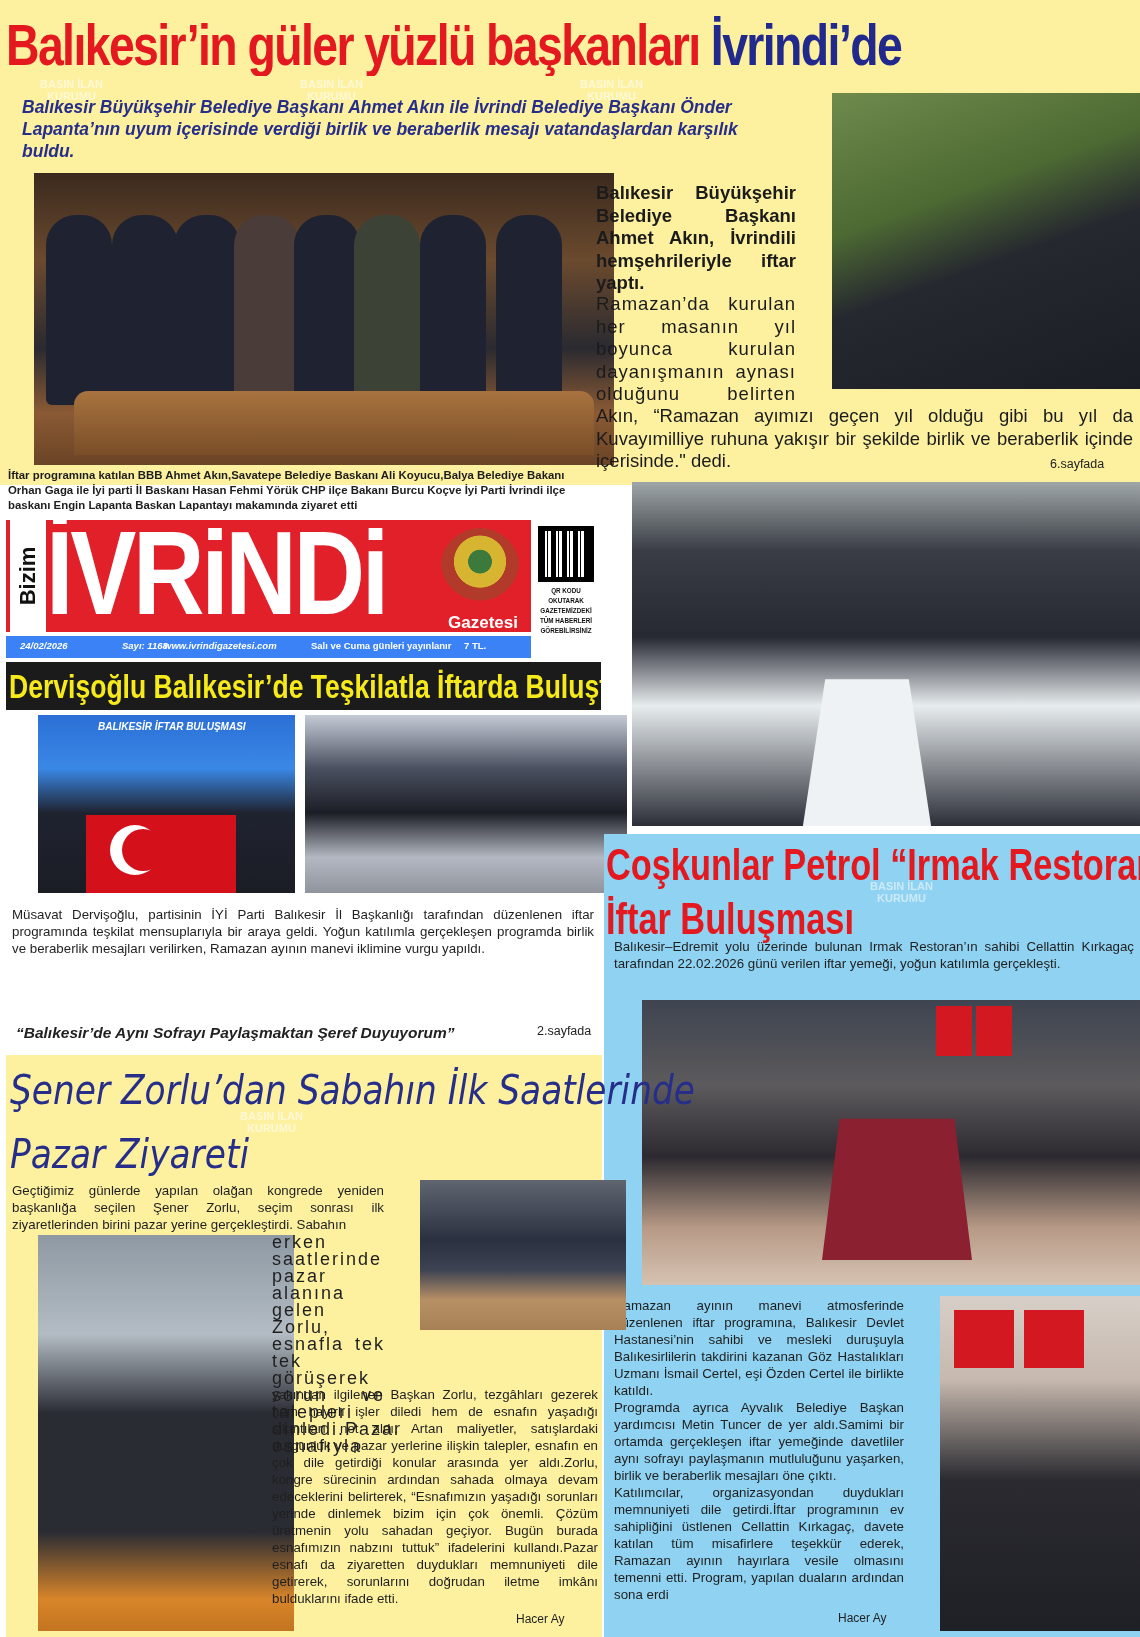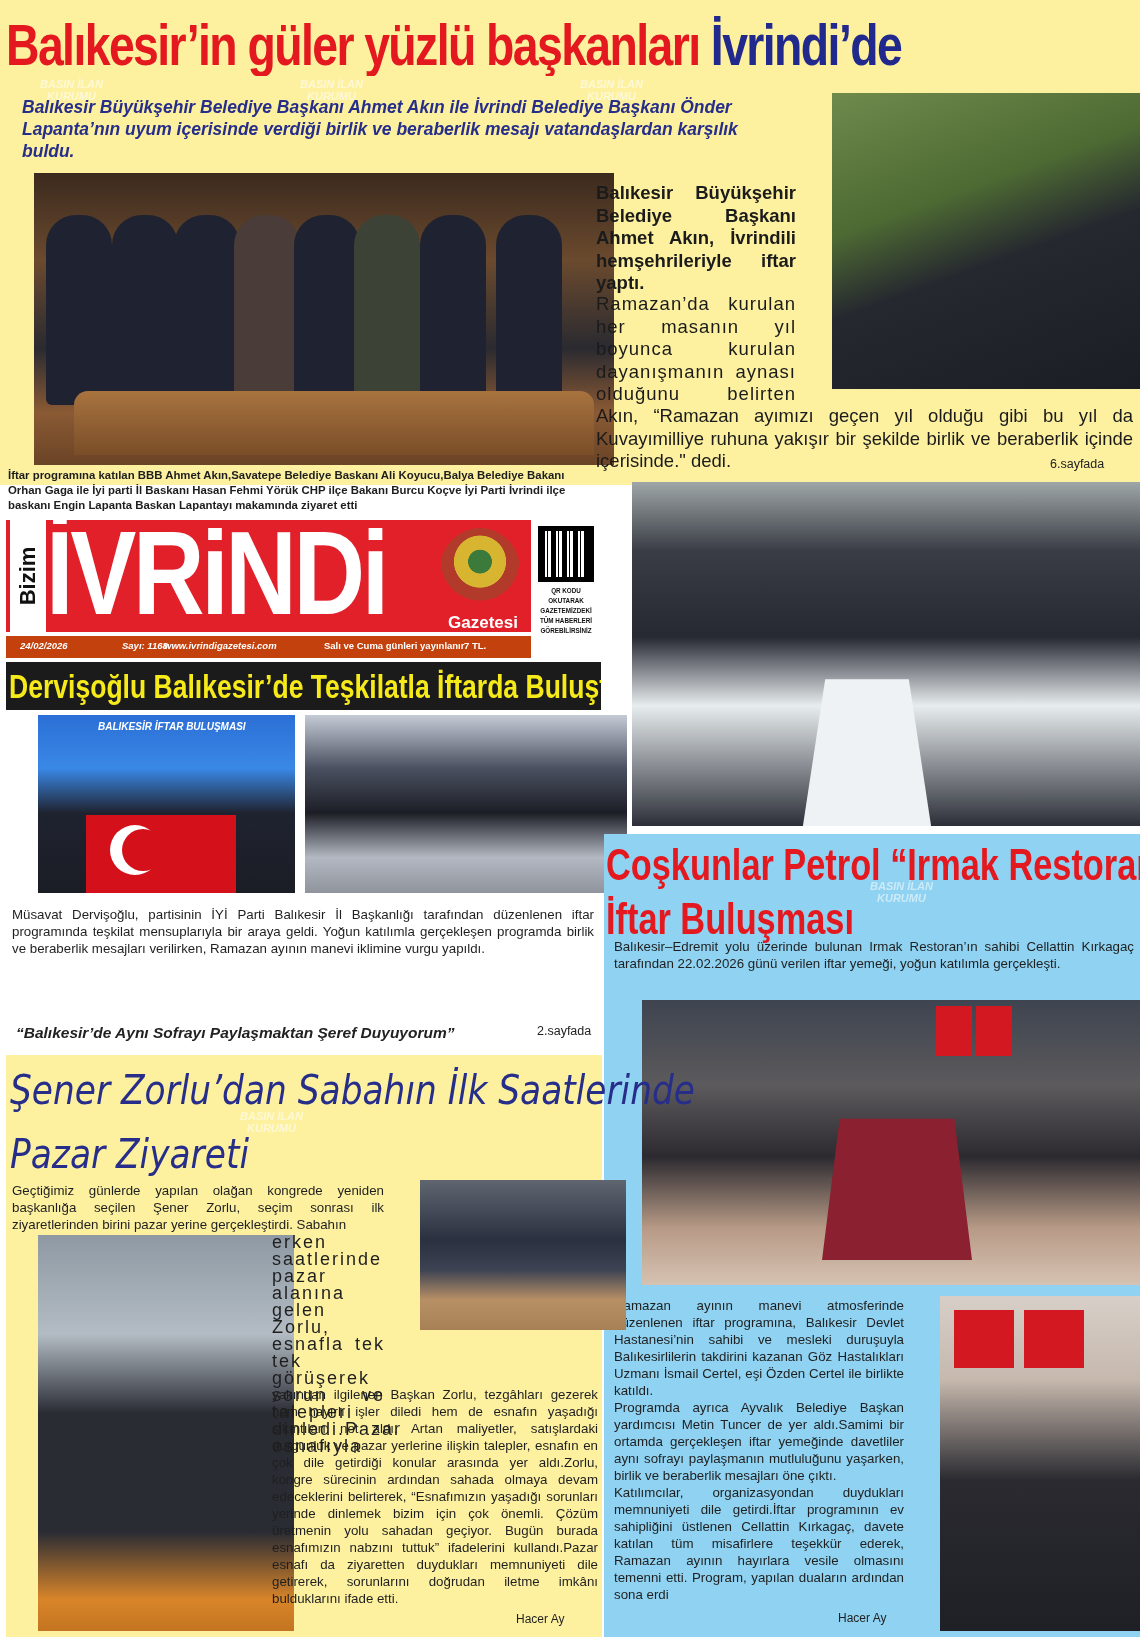--- a/index.html
+++ b/index.html
@@ -45,21 +45,21 @@
     .emblem { left: 440px; top: 528px; width: 80px; height: 84px; border-radius: 50%;
       background: radial-gradient(circle at 50% 40%, #3b7a3a 0 18%, #d8b531 19% 40%, #b23a2a 41% 60%, transparent 61%); }
     .gazetesi { left: 448px; top: 613px; font-weight: 700; font-size: 17px; color: #fff; }
     .qr-box { left: 533px; top: 520px; width: 66px; height: 126px; background: #fff; }
     .qr { position: absolute; left: 5px; top: 6px; width: 56px; height: 56px;
       background:
         linear-gradient(90deg, #000 20%, transparent 20% 40%, #000 40% 50%, transparent 50% 70%, #000 70%),
         #fff;
       background-size: 11px 11px; border: 5px solid #000; }
     .qr-text { position: absolute; left: 0; top: 66px; width: 66px; text-align: center; font-weight: 700; font-size: 6.3px; line-height: 10px; color: #111; }
-    .infobar { left: 6px; top: 636px; width: 525px; height: 22px; background: #c2410c; color: #fff; font-weight: 700; }
+    .infobar { left: 6px; top: 636px; width: 525px; height: 22px; background: #3b82f6; color: #fff; font-weight: 700; }
     .infobar span { position: absolute; top: 4px; font-size: 9.5px; white-space: nowrap; }
     .infobar .date, .infobar .issue, .infobar .url { font-style: italic; }
 
     .dervis-title { left: 6px; top: 662px; width: 595px; height: 48px; background: #1b1b1b; color: #f6ea1b; font-weight: 700;
       font-size: 34px; line-height: 48px; white-space: nowrap; overflow: hidden; }
     .dervis-title span { display: inline-block; transform: scaleX(0.78); transform-origin: left center; padding-left: 4px; }
 
     .ph-flag { left: 10px; top: 715px; width: 257px; height: 178px;
       background: linear-gradient(180deg, #2b6fd6 0%, #3a88e6 30%, #1f2330 55%, #1b1d25 100%); }
     .ph-flag .flag { position: absolute; left: 48px; top: 100px; width: 150px; height: 78px; background: #d4111a; }
@@ -105,21 +105,21 @@
       line-height: 64px; color: #262e8a; transform: scaleX(0.86); transform-origin: left top; white-space: nowrap; }
     .zorlu-intro { left: 12px; top: 1182px; width: 372px; font-size: 13.3px; line-height: 17px; text-align: justify; color: #1f1f1f; }
     .ph-market1 { left: 392px; top: 1180px; width: 206px; height: 150px;
       background: linear-gradient(180deg, #5f6670 0%, #2b3040 40%, #3d4352 60%, #b89066 80%, #a88056 100%); }
     .ph-market2 { left: 10px; top: 1235px; width: 256px; height: 396px;
       background: linear-gradient(180deg, #8e99a3 0%, #b3bcc4 25%, #2a2c34 45%, #2a2c34 75%, #d8852a 92%, #c47420 100%); }
     .zorlu-narrow { left: 272px; top: 1234px; width: 113px; font-size: 18px; line-height: 17px; letter-spacing: 2px; text-align: justify; text-align-last: justify; color: #1f1f1f; }
     .zorlu-body { left: 272px; top: 1386px; width: 326px; font-size: 13.3px; line-height: 17px; text-align: justify; color: #1f1f1f; }
     .hacer1 { left: 516px; top: 1612px; font-size: 12px; color: #1f1f1f; }
 
-    .watermark { font-weight: 700; font-size: 11px; color: rgba(255,255,255,0.55); text-align: center; line-height: 12px; pointer-events: none; font-style: italic; }
+    .watermark { font-weight: 700; font-size: 11px; color: rgba(255,255,255,0.55); text-align: center; line-height: 12px; pointer-events: none; }
   </style>
 </head>
 <body>
 
 <div class="abs top-band"></div>
 
 <div class="abs headline">
   <span class="red">Balıkesir’in güler yüzlü başkanları</span>
   <span class="blue">İvrindi’de</span>
   <span class="red">halkla buluştu.</span>
@@ -156,21 +156,21 @@
 <div class="abs emblem"></div>
 <div class="abs gazetesi">Gazetesi</div>
 <div class="abs qr-box">
   <div class="qr"></div>
   <div class="qr-text">QR KODU OKUTARAK GAZETEMİZDEKİ TÜM HABERLERİ GÖREBİLİRSİNİZ</div>
 </div>
 <div class="abs infobar">
   <span class="date" style="left:14px;">24/02/2026</span>
   <span class="issue" style="left:72px;margin-left:44px;">Sayı: 1168</span>
   <span class="url" style="left:158px;">www.ivrindigazetesi.com</span>
-  <span style="left:318px;">Salı ve Cuma günleri yayınlanır</span>
+  <span style="left:305px;">Salı ve Cuma günleri yayınlanır</span>
   <span style="left:458px;">7 TL.</span>
 </div>
 
 <div class="abs dervis-title"><span>Dervişoğlu Balıkesir’de Teşkilatla İftarda Buluştu</span></div>
 
 <div class="abs photo ph-flag">
   <div class="banner">BALIKESİR İFTAR BULUŞMASI</div>
   <div class="flag"></div>
   <div class="crescent"></div>
   <div class="crescent-cut"></div>

